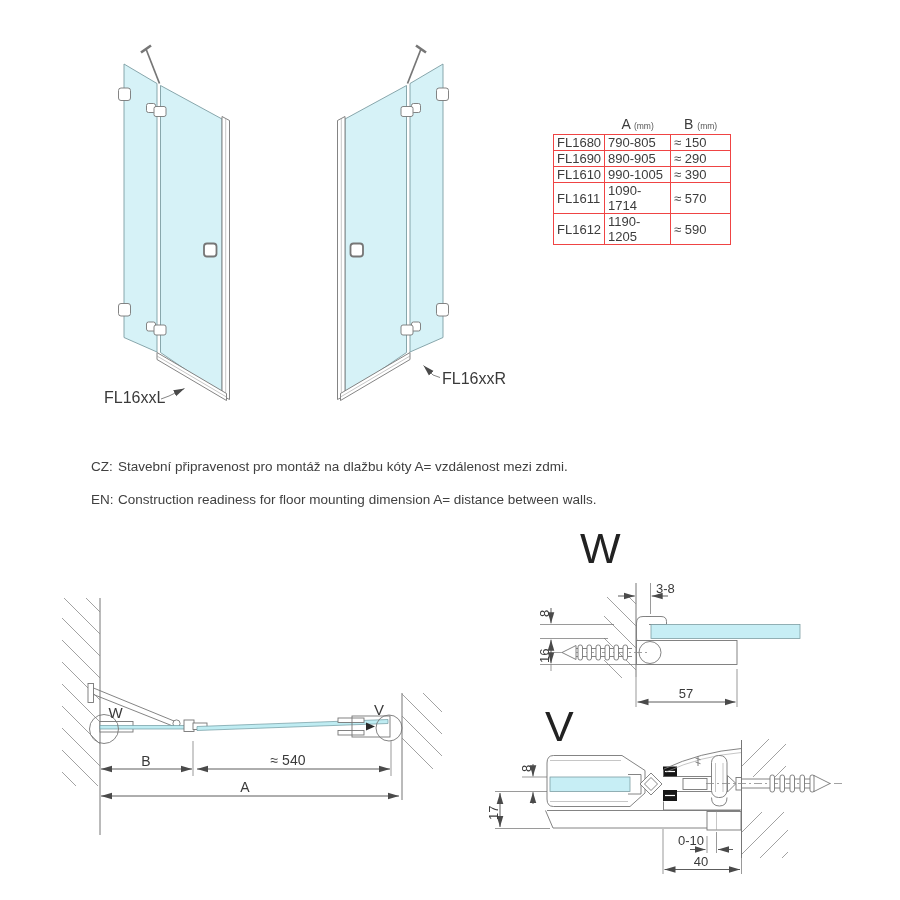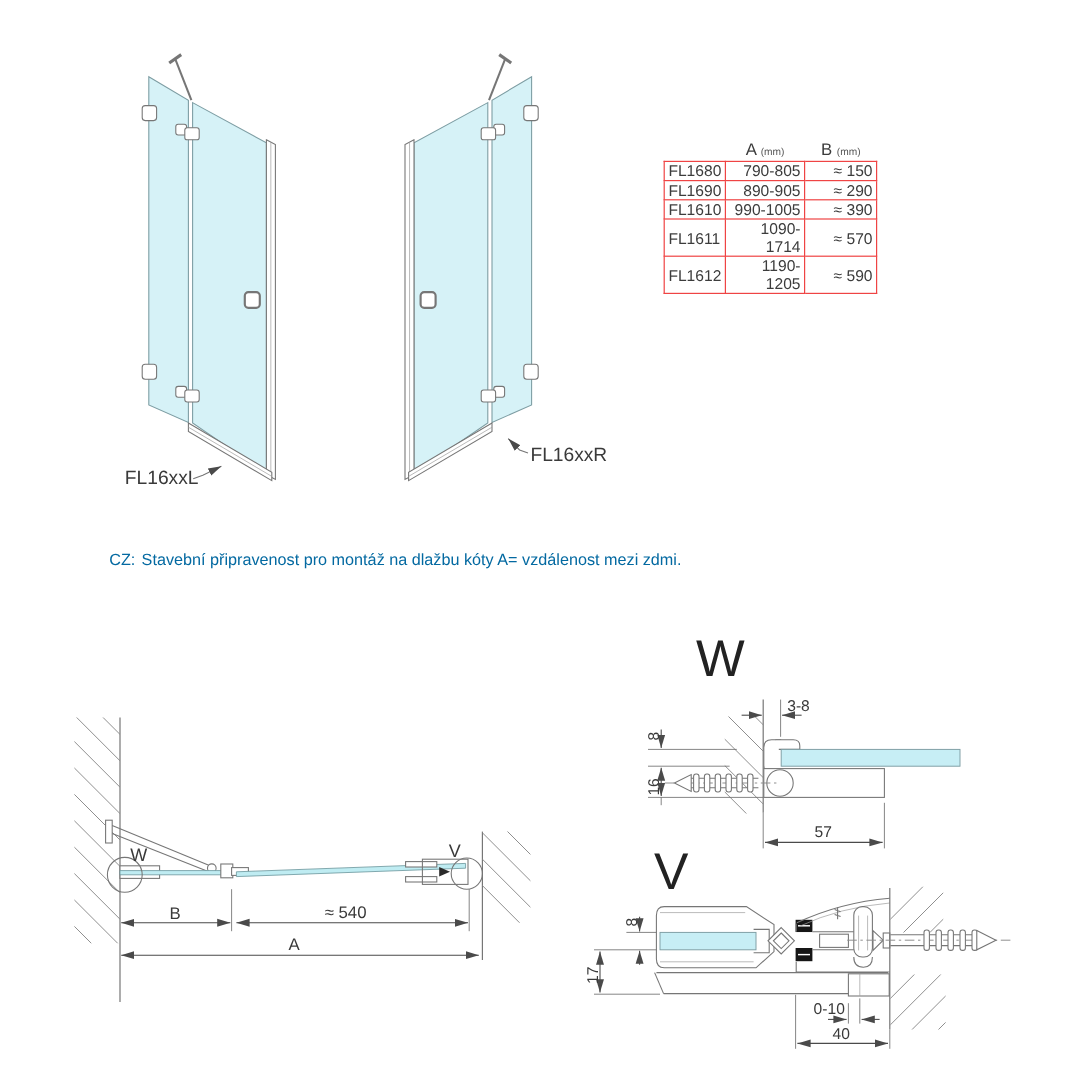--- a/index.html
+++ b/index.html
@@ -23,23 +23,23 @@
   .big{font-size:43px;fill:#222;}
   .mid{text-anchor:middle;}
   
   .spec-table{position:absolute;left:553px;top:116px;border-collapse:collapse;
               font-size:13px;color:#3c3c3c;table-layout:fixed;}
   .spec-table th{font-weight:normal;font-size:14px;border:none;padding:0 0 2px 0;height:16px;}
   .spec-table th .unit{font-size:8.5px;color:#555;}
   .spec-table td{border:1px solid #ef4444;height:15px;padding:0 3px;}
   .c-model{width:44px;} .c-a{width:66px;} .c-b{width:60px;}
   .spec-table td.model{text-align:left;}
-  .spec-table td.val{text-align:right;}
+  .spec-table td.val{text-align:left;}
   
-  .notes{position:absolute;left:91px;top:459px;font-size:13.5px;color:#0369a1;}
+  .notes{position:absolute;left:91px;top:459px;font-size:13.5px;color:#404040;}
   .note-line{display:flex;margin-bottom:18px;}
   .note-label{width:27px;flex:none;}
 </style>
 </head>
 <body>
 
 <div class="page">
 
 <svg width="900" height="900" viewBox="0 0 900 900">
   <defs>
@@ -318,15 +318,19 @@
       <td class="val">≈ 590</td>
     </tr>
   </tbody>
 </table>
 
 <div class="notes">
   <div class="note-line">
     <span class="note-label">CZ:</span>
     <span>Stavební připravenost pro montáž na dlažbu kóty A= vzdálenost mezi zdmi.</span>
   </div>
+  <div class="note-line">
+    <span class="note-label">EN:</span>
+    <span>Construction readiness for floor mounting dimension A= distance between walls.</span>
+  </div>
 </div>
 
 </div>
 
 </body></html>

